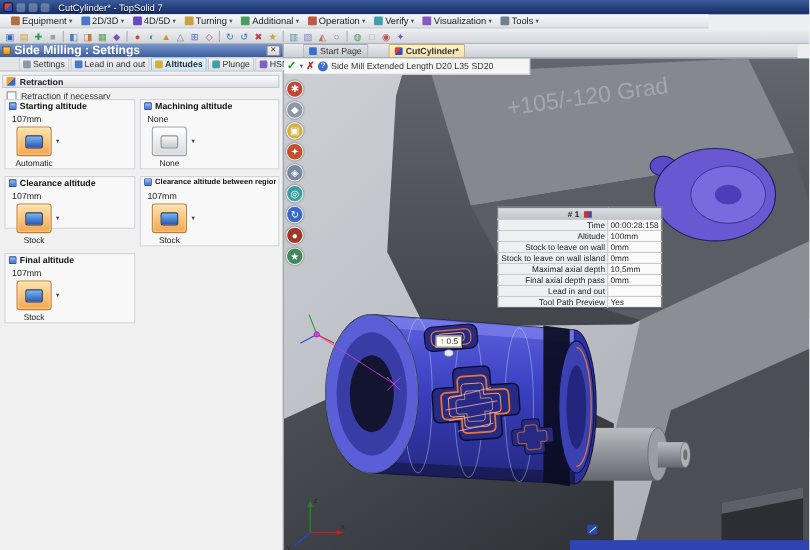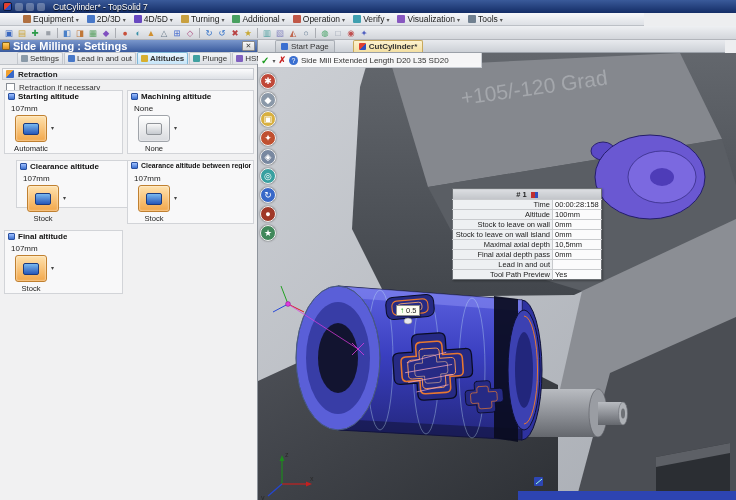--- a/index.html
+++ b/index.html
@@ -11,21 +11,21 @@
   .titlebar { position:absolute; left:0; top:0; width:736px; height:13px;
     background:linear-gradient(#3a5a9a,#142d66); display:flex; align-items:center; gap:3px; padding:0 3px; }
   .logo { width:9px; height:9px; border-radius:2px; flex:none;
     background:linear-gradient(135deg,#e04030 50%,#3050c0 50%); border:1px solid #0a1a40; }
   .qai { width:8px; height:8px; border-radius:2px; background:rgba(255,255,255,.28); flex:none; }
   .win-title { color:#fff; font-size:8.5px; margin-left:5px; white-space:nowrap; text-shadow:0 1px 1px #000; }
 
   
   .menubar { position:absolute; left:0; top:13px; width:644px; height:13px;
     background:linear-gradient(#f7f8fa,#dde0e5); border-bottom:1px solid #bcc0c6;
-    display:flex; align-items:center; padding-left:19px; }
+    display:flex; align-items:center; padding-left:6px; }
   .menu-item { display:flex; align-items:center; gap:2px; padding:0 4px; height:13px; font-size:8.5px; color:#1c1c1c; }
   .menu-item .mi { width:8px; height:8px; border-radius:1px; flex:none; }
   .menu-item .caret { font-size:6px; color:#555; }
 
   
   .toolbar { position:absolute; left:0; top:26px; width:736px; height:14px;
     background:linear-gradient(#eef0f3,#d3d6db); border-bottom:1px solid #b2b5bb;
     display:flex; align-items:center; gap:1px; padding-left:3px; }
   .tb-icon { width:12px; height:12px; font-size:8.5px; line-height:12px; text-align:center; border-radius:2px; flex:none; }
   .tb-sep { width:1px; height:10px; background:#aaadb3; margin:0 2px; flex:none; }
@@ -52,21 +52,21 @@
     background:linear-gradient(#fcfcfd,#dde0e5); border:1px solid #c6c9cf;
     display:flex; align-items:center; gap:4px; padding:0 3px; font-size:8px; font-weight:bold; color:#222; }
   .retraction-bar .ri { width:8px; height:8px; background:linear-gradient(135deg,#f0a030 50%,#3868c8 50%); border-radius:1px; flex:none; }
 
   .checkbox-row { position:absolute; left:6px; top:43px; display:flex; align-items:center; gap:4px; font-size:8px; color:#333; }
   .checkbox { width:9px; height:9px; background:#fff; border:1px solid #888d94; flex:none; }
 
   .gbox { position:absolute; background:#f8f8f9; border:1px solid #d2d4d8; }
   #g0 { left:4px;   top:50px;  width:119px; height:64px; }
   #g1 { left:127px; top:50px;  width:127px; height:64px; }
-  #g2 { left:16px;   top:120px; width:119px; height:48px;padding-left:13px; }
+  #g2 { left:4px;   top:120px; width:119px; height:48px;padding-left:13px; }
   #g3 { left:127px; top:120px; width:127px; height:64px; }
   #g4 { left:4px;   top:190px; width:119px; height:64px; }
   .gt { position:absolute; left:3px; top:1px; display:flex; align-items:center; gap:3px;
     font-size:8px; font-weight:bold; color:#111; white-space:nowrap; overflow:hidden; max-width:calc(100% - 5px); }
   .gt.gt-sm { font-size:6.9px; }
   .gti { width:7px; height:7px; background:linear-gradient(#9fc0ff,#3a6fd0); border:1px solid #2a50a0; border-radius:1px; flex:none; }
   .gval { position:absolute; left:6px; top:13px; font-size:8px; color:#222; }
   .gbtn { position:absolute; left:10px; top:24px; width:32px; height:27px; border-radius:3px;
     border:1px solid #c08030; background:linear-gradient(#ffe2ae,#f2a74a);
     display:flex; align-items:center; justify-content:center; box-shadow:inset 0 0 2px #fff; }

